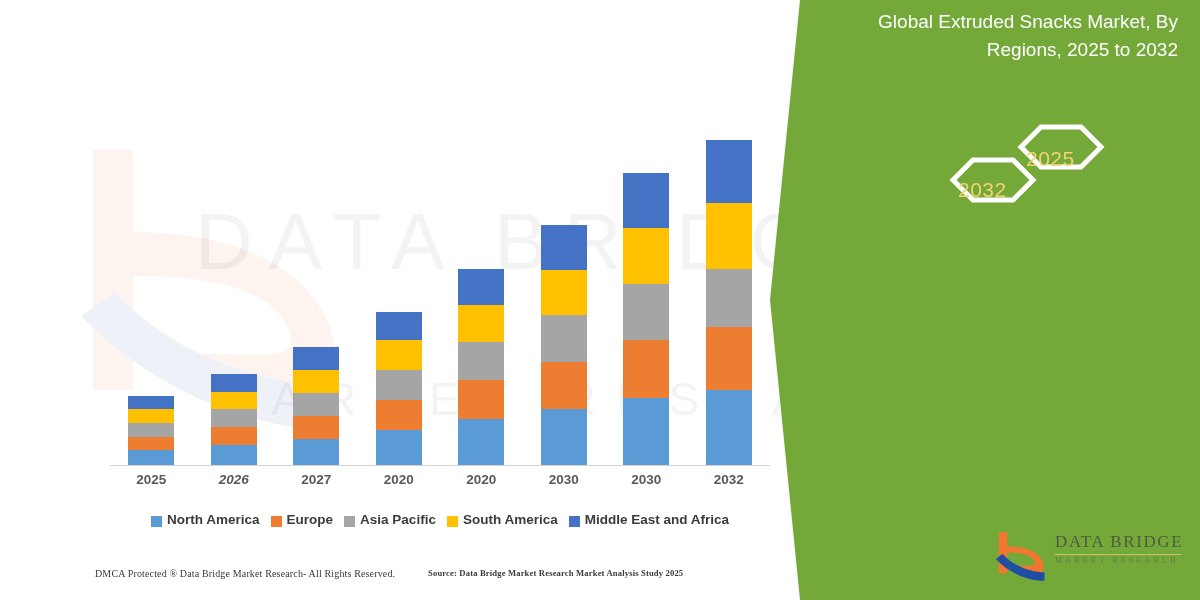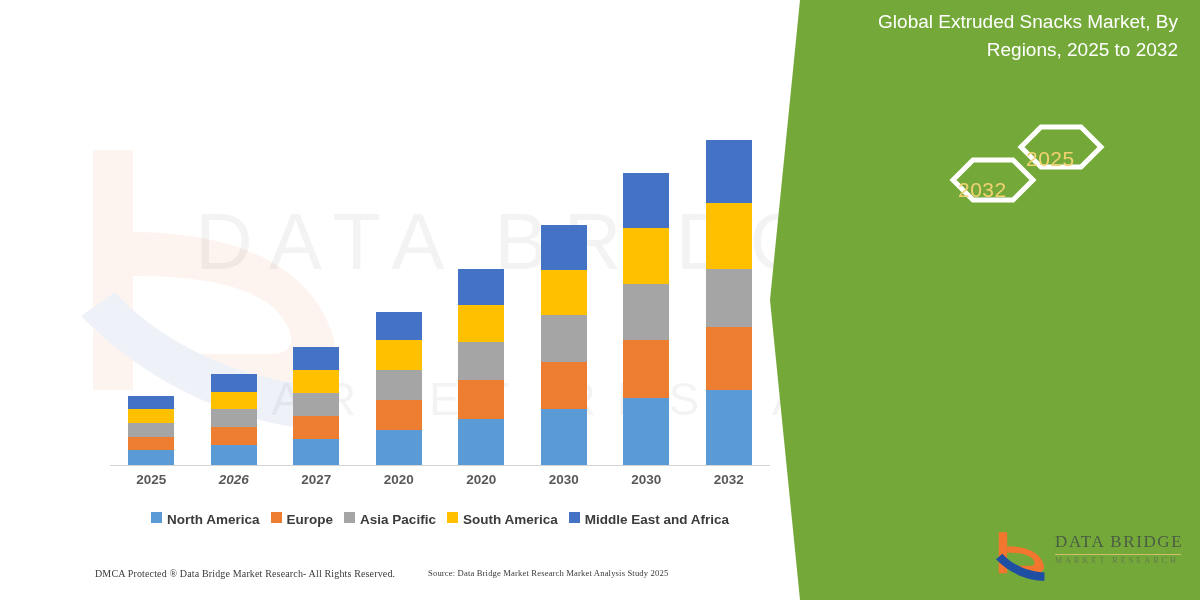--- a/index.html
+++ b/index.html
@@ -122,37 +122,38 @@
   .legend {
     position:absolute;
     left:110px; top:512px;
     width:660px;
     display:flex;
     justify-content:center;
     align-items:center;
     gap:11px;
     z-index:4;
   }
-  .legend-item { display:flex; align-items:flex-start; gap:5px; }
+  .legend-item { display:flex; align-items:flex-end; gap:5px; }
   .legend-swatch { width:11px; height:11px; flex:0 0 auto; }
   .legend-label { font-size:13.5px; font-weight:700; color:#3b3b3b; white-space:nowrap; }
 
   
   .footer { position:absolute; left:0; top:568px; width:800px; height:24px; z-index:4; }
   .footer-left {
     position:absolute; left:95px; top:0;
     font-size:10px; color:#3a3a3a;
     font-family:"Liberation Serif", serif;
     letter-spacing:.15px;
   }
   .footer-right {
     position:absolute; left:428px; top:0;
     font-size:8.6px; color:#3a3a3a;
     font-family:"Liberation Serif", serif;
     letter-spacing:.15px;
+    font-weight:bold;
   }
 </style>
 </head>
 <body>
 
 <div id="stage">
 
   <div class="watermark">
     <svg class="wm-logo" width="330" height="300" viewBox="0 0 330 300">
       <path d="M18 10 L58 10 L58 250 L18 250 Z" fill="#F2762E"></path>

